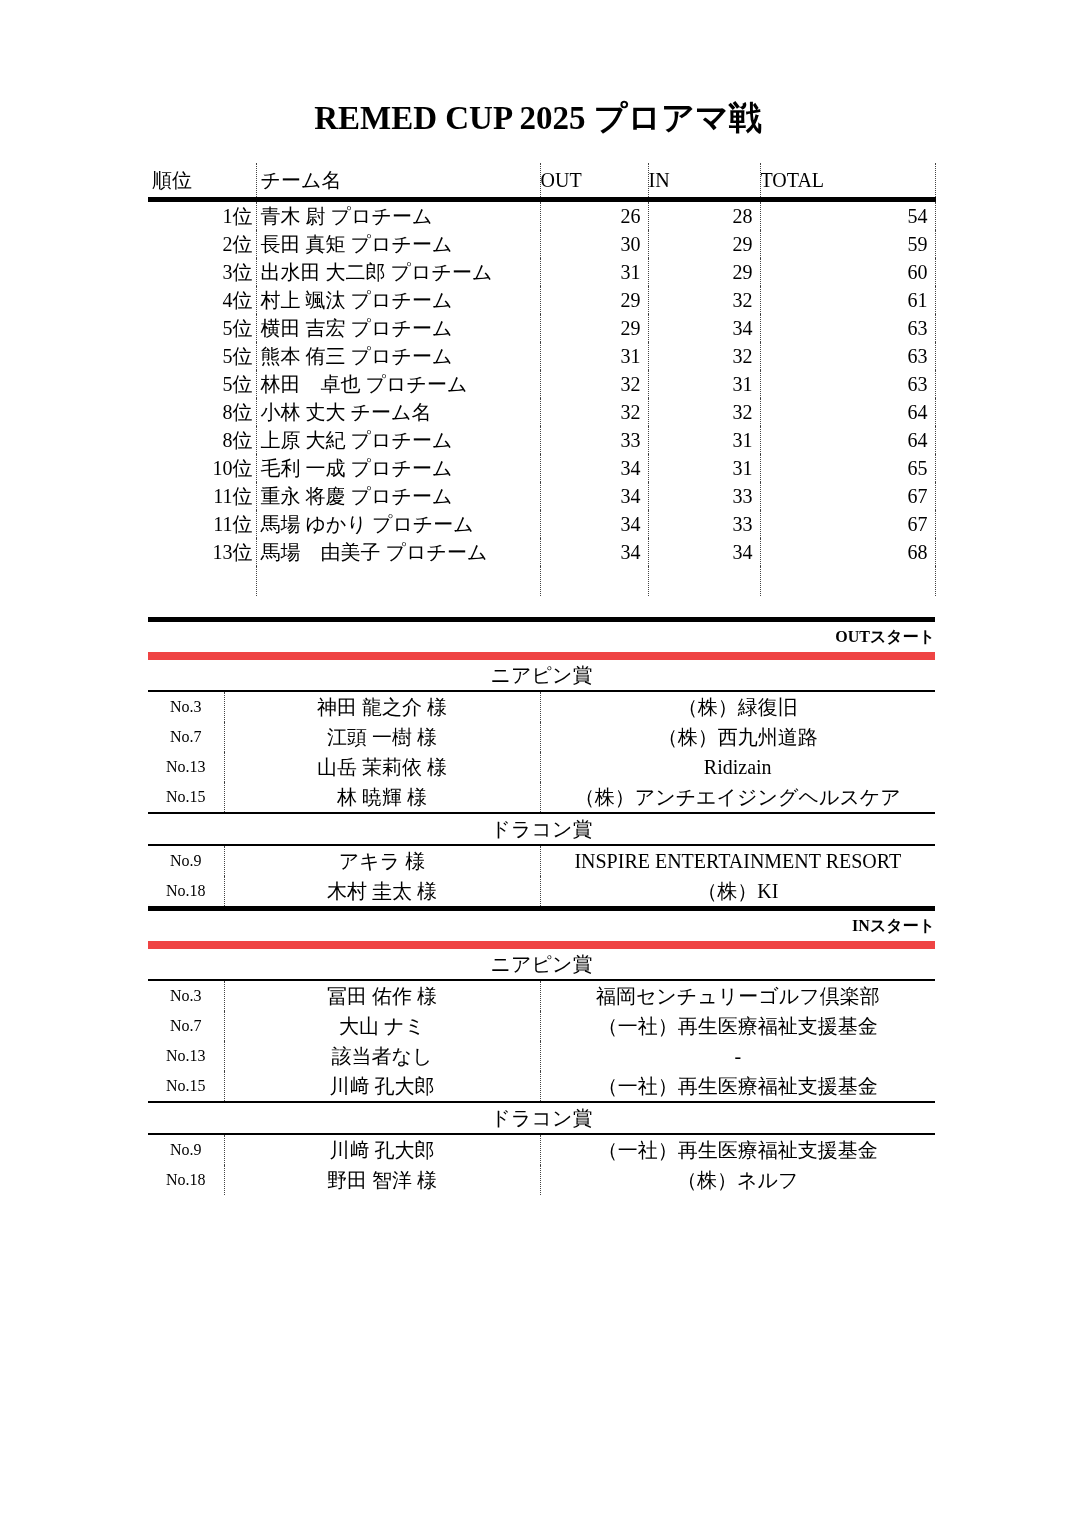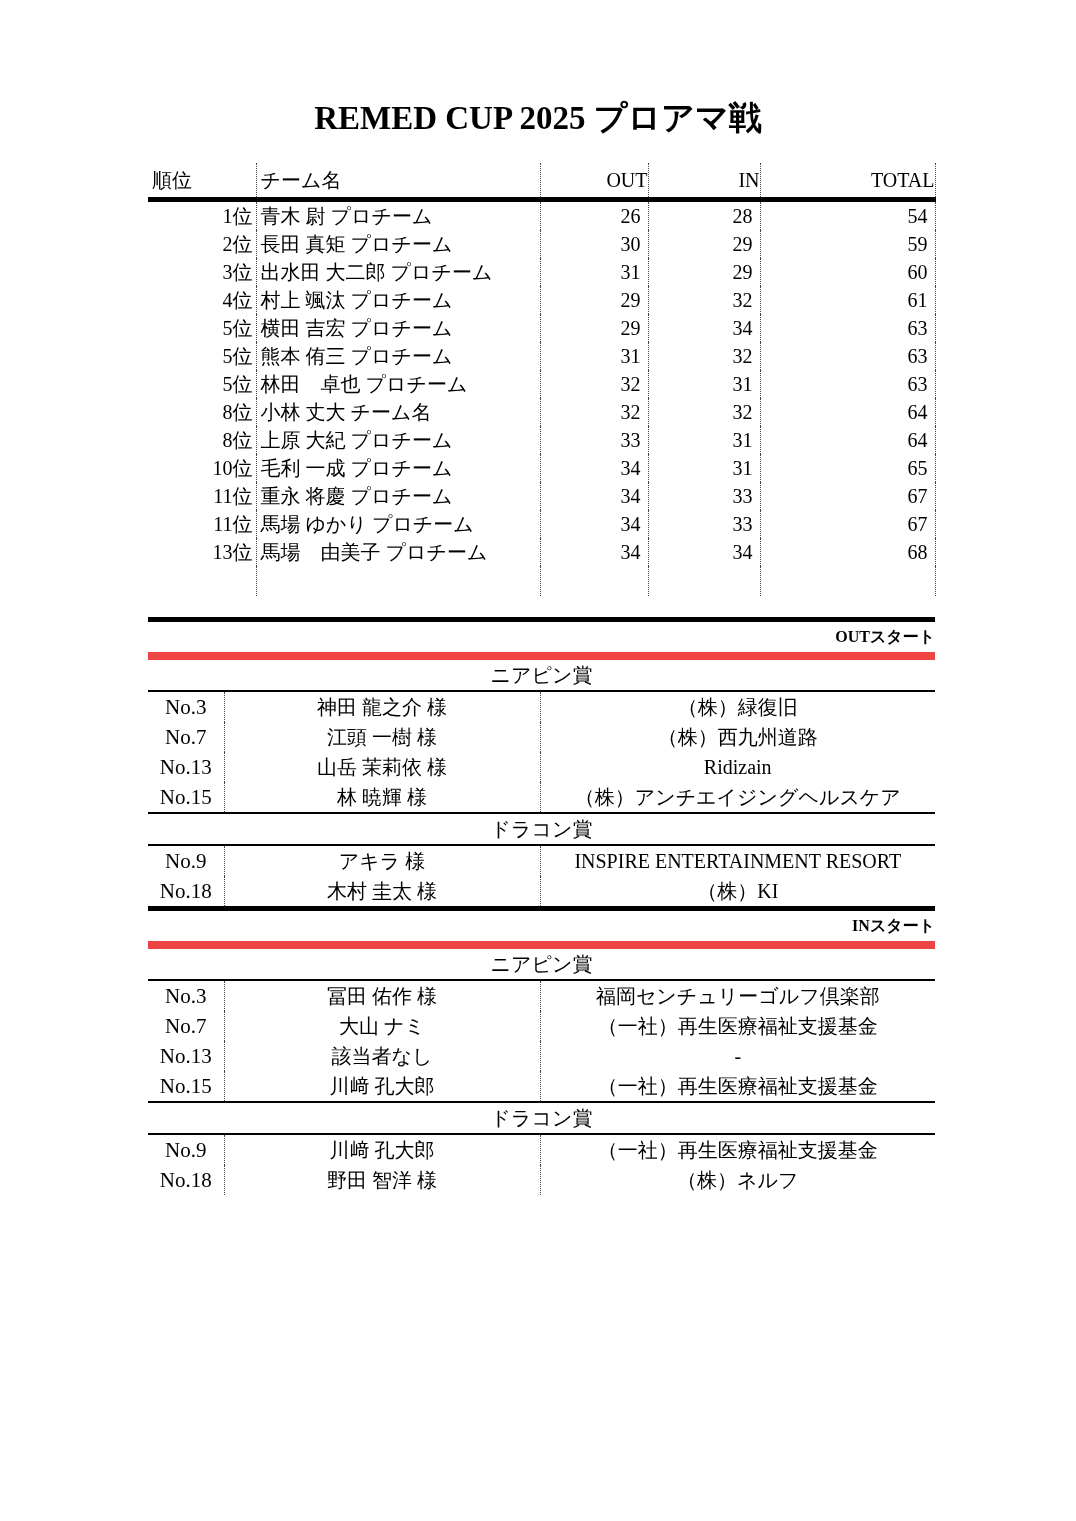--- a/index.html
+++ b/index.html
@@ -37,21 +37,21 @@
   .results col.c-rank  { width: 108px; }
   .results col.c-team  { width: 284px; }
   .results col.c-out   { width: 108px; }
   .results col.c-in    { width: 112px; }
   .results col.c-total { width: 175px; }
 
   .results th, .results td { border-right: 1px dotted #444; }
   .results thead th { height: 34px; border-bottom: 5px solid #000; }
   .results thead th.h-rank { text-align: left; padding-left: 4px; }
   .results thead th.h-team { text-align: left; padding-left: 4px; }
-  .results thead th.h-num  { text-align: right; }
+  .results thead th.h-num  { text-align: left; }
   .results tbody td { height: 28px; }
   .results td.rank { text-align: right; padding-right: 3px; }
   .results td.team { text-align: left;  padding-left: 4px; }
   .results td.num  { text-align: right; padding-right: 7px; }
   .results tr.spacer td { height: 30px; }
 
   
   .section-title {
     border-top: 5px solid #000;
     border-bottom: 8px solid #ef4444;
@@ -68,21 +68,21 @@
     border-bottom: 2px solid #000;
   }
   .award-title.mid { border-top: 2px solid #000; }
 
   .prize { font-size: 20px; }
   .prize col.c-hole    { width: 76px; }
   .prize col.c-name    { width: 316px; }
   .prize col.c-company { width: 395px; }
   .prize td { height: 30px; text-align: center; }
   .prize td.hole, .prize td.name { border-right: 1px dotted #444; }
-  .prize td.hole { font-size: 21px; }
+  .prize td.hole { font-size: 16px; }
 </style>
 </head>
 <body>
 
 <div class="page">
 
   <div class="title">REMED CUP 2025 プロアマ戦</div>
 
   <div class="content">
 

